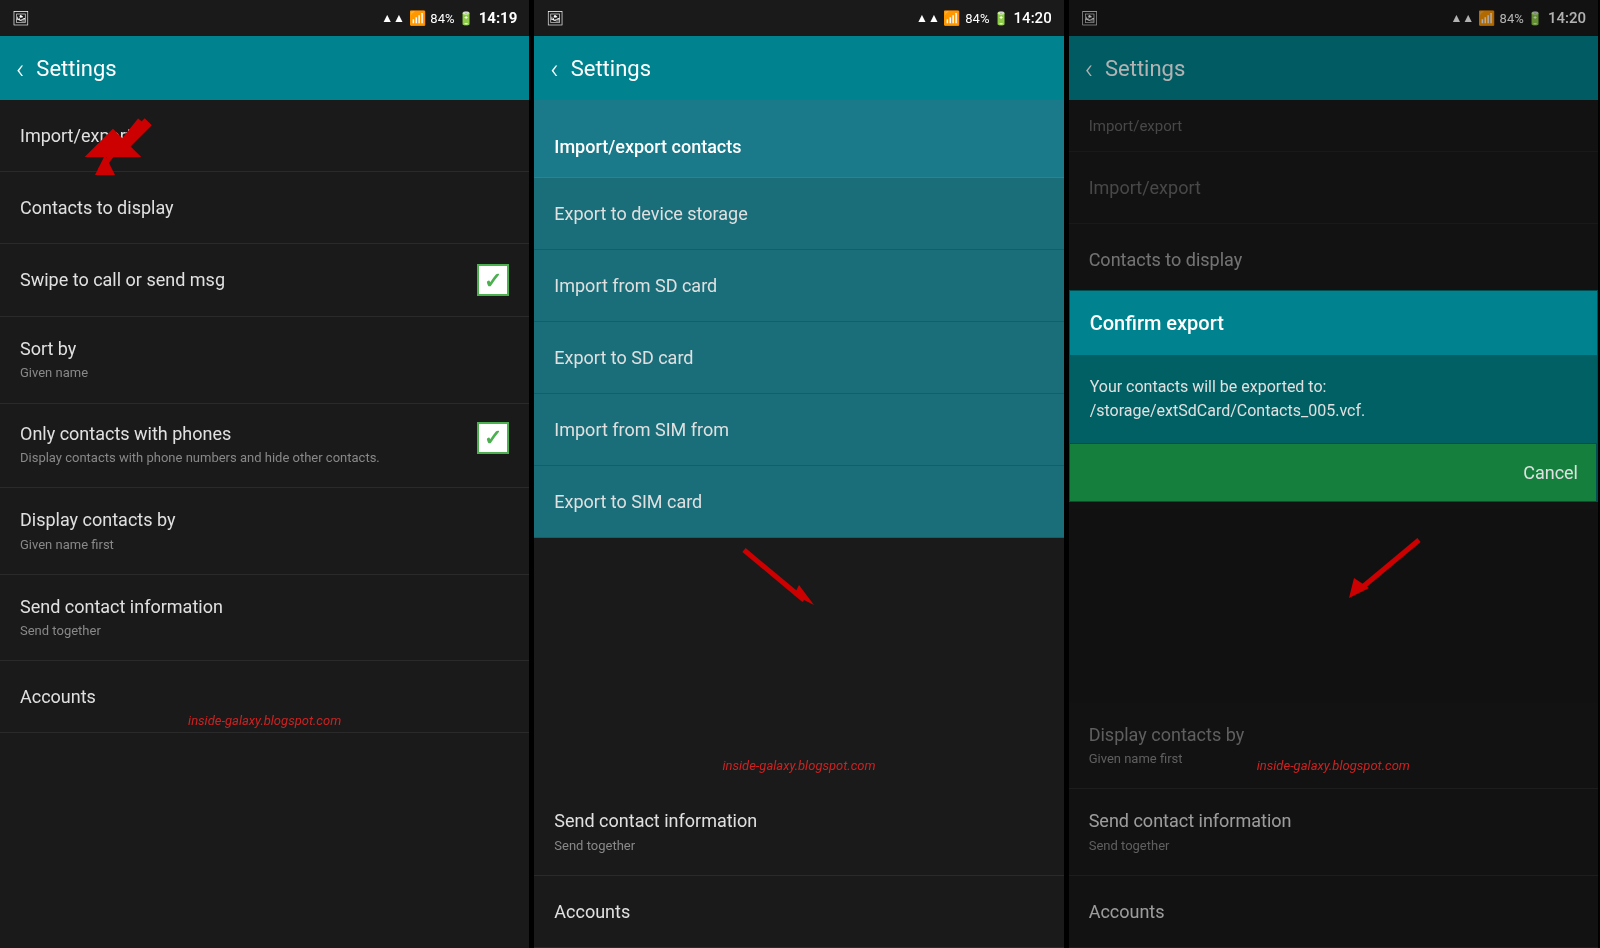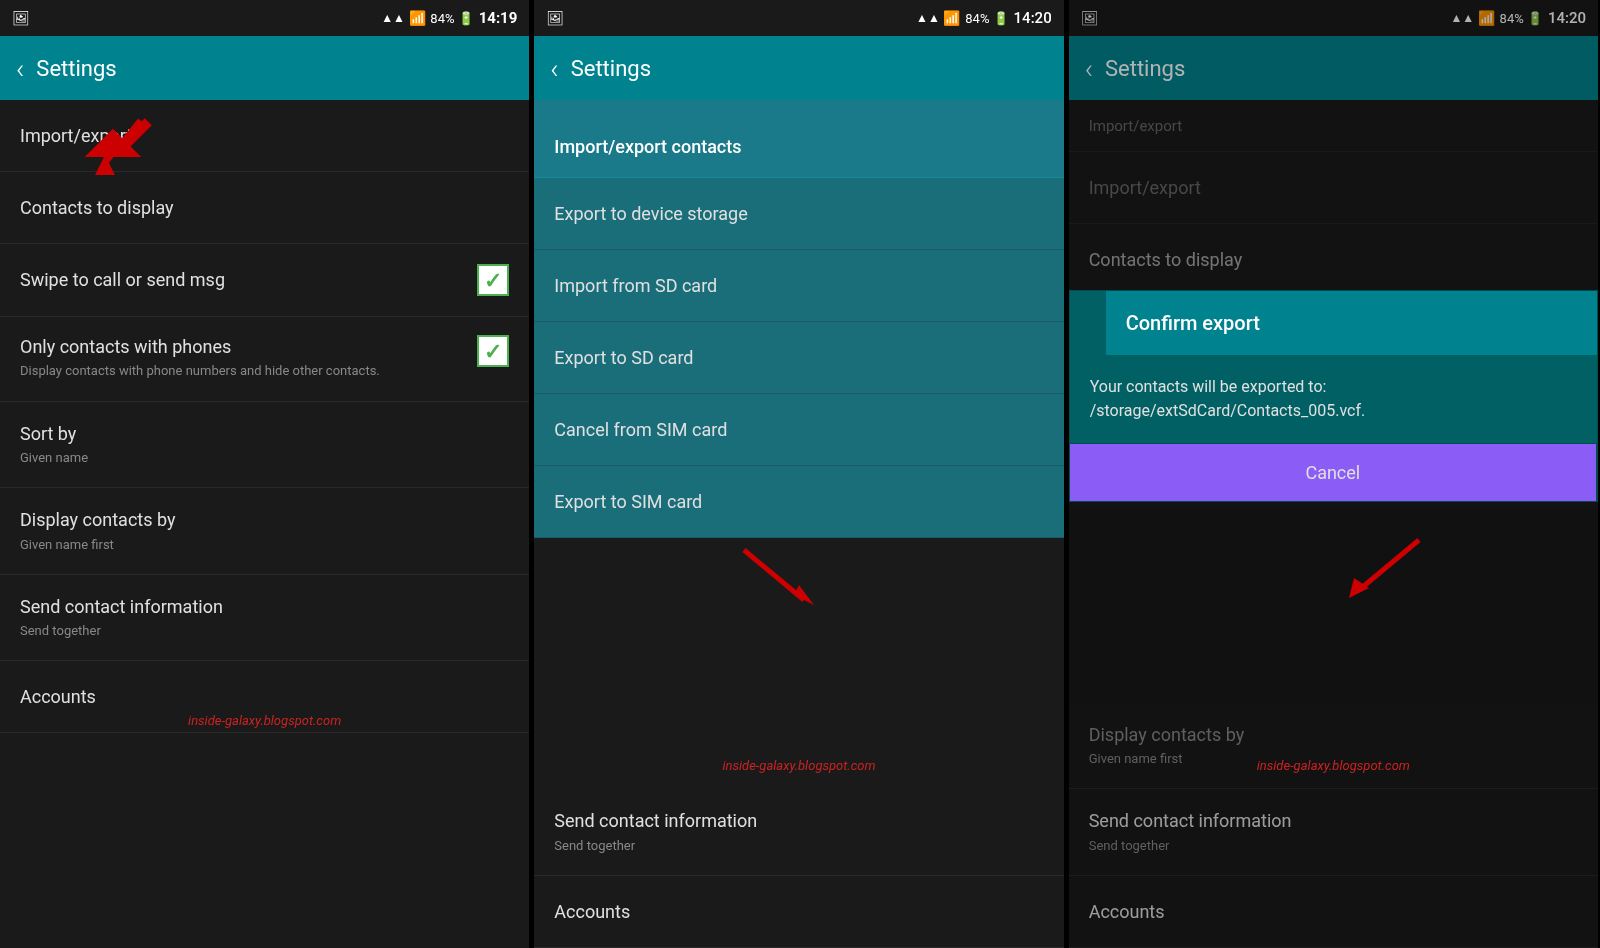--- a/index.html
+++ b/index.html
@@ -182,44 +182,43 @@
       z-index: 30;
       border: 1px solid #004d52;
     }
 
     .dialog-title {
       background: #00838f;
       padding: 20px 20px;
       color: #fff;
       font-size: 20px;
       font-weight: 500;
-      margin-left: 36px;
     }
 
     .dialog-body {
       padding: 20px 20px;
       color: #e0e0e0;
       font-size: 16px;
       line-height: 1.5;
       background: #006064;
     }
 
     .dialog-buttons {
       display: flex;
       border-top: 1px solid #004d52;
     }
 
     .dialog-btn {
       flex: 1;
       padding: 18px;
-      text-align: center;
+      text-align: right;
       cursor: pointer;
       font-size: 18px;
       color: #e0e0e0;
-      background: #8b5cf6;
+      background: #15803d;
     }
 
     .dialog-btn:first-child {
       border-right: 1px solid #004d52;
     }
 
     
     .watermark {
       position: absolute;
       bottom: 240px;
@@ -282,33 +281,33 @@
       </div>
     </div>
 
     <div class="settings-item">
       <div class="settings-item-text">
         <div class="settings-item-title">Swipe to call or send msg</div>
       </div>
       <div class="checkbox checkbox-checked"></div>
     </div>
 
+    <div class="settings-item">
+      <div class="settings-item-text">
+        <div class="settings-item-title">Sort by</div>
+        <div class="settings-item-subtitle">Given name</div>
+      </div>
+    </div>
+
     <div class="settings-item" style="align-items:flex-start;padding-top:18px;">
       <div class="settings-item-text">
         <div class="settings-item-title">Only contacts with phones</div>
         <div class="settings-item-subtitle">Display contacts with phone numbers and hide other contacts.</div>
       </div>
       <div class="checkbox checkbox-checked"></div>
-    </div>
-
-    <div class="settings-item">
-      <div class="settings-item-text">
-        <div class="settings-item-title">Sort by</div>
-        <div class="settings-item-subtitle">Given name</div>
-      </div>
     </div>
 
     <div class="settings-item">
       <div class="settings-item-text">
         <div class="settings-item-title">Display contacts by</div>
         <div class="settings-item-subtitle">Given name first</div>
       </div>
     </div>
 
     <div class="settings-item">
@@ -377,21 +376,21 @@
 
     <div class="import-export-item">
       <span class="import-export-item-text">Import from SD card</span>
     </div>
 
     <div class="import-export-item">
       <span class="import-export-item-text">Export to SD card</span>
     </div>
 
     <div class="import-export-item">
-      <span class="import-export-item-text">Cancel from SIM card</span>
+      <span class="import-export-item-text">Import from SIM from</span>
     </div>
 
     <div class="import-export-item">
       <span class="import-export-item-text">Export to SIM card</span>
     </div>
 
   </div>
 
   <div style="position:absolute;bottom:0;left:0;right:0;">
     <div class="settings-item" style="background:#1a1a1a;">

